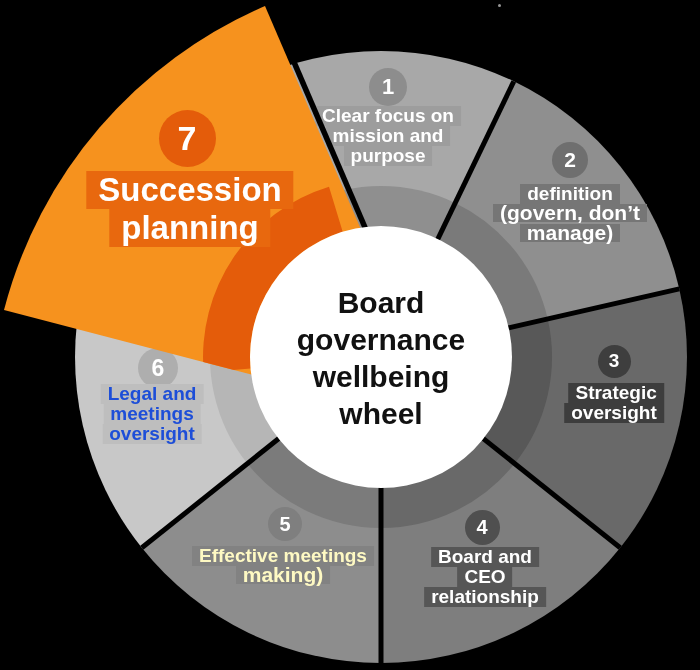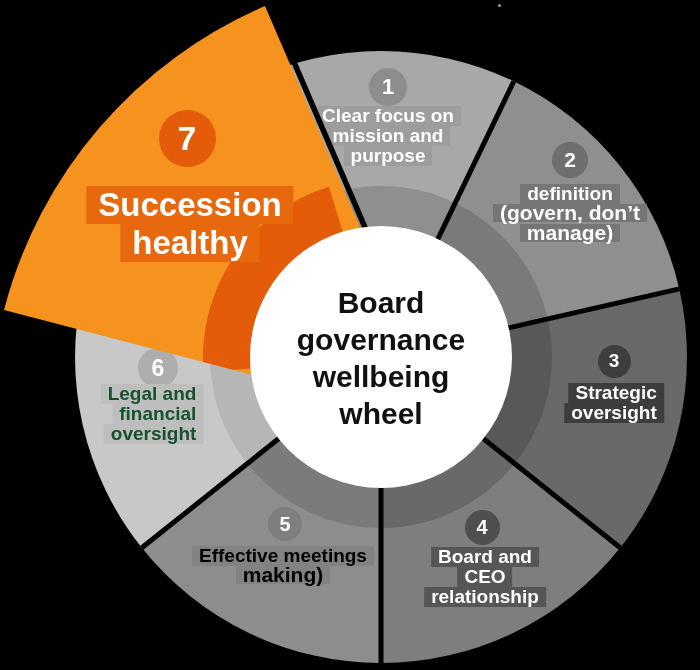--- a/index.html
+++ b/index.html
@@ -85,53 +85,53 @@
       <span>4</span>
     </div>
     <div class="seg-label" style="left: 485px; top: 547px; color: rgb(255, 255, 255);">
       <div class="row"><span class="txt" style="background: rgb(86, 86, 86);">Board and</span></div>
       <div class="row"><span class="txt" style="background: rgb(86, 86, 86);">CEO</span></div>
       <div class="row"><span class="txt" style="background: rgb(86, 86, 86);">relationship</span></div>
     </div>
     <div class="badge" style="left: 268px; top: 507px; width: 34px; height: 34px; background: rgb(127, 127, 127); font-size: 20px; color: rgb(255, 255, 255);">
       <span>5</span>
     </div>
-    <div class="seg-label" style="left: 283px; top: 546px; color: #000000;">
+    <div class="seg-label" style="left: 283px; top: 546px; color: #fef9c3;">
       <div class="row"><span class="txt" style="background: rgb(130, 130, 130);">Effective meetings</span></div>
       <div class="row"><span class="txt small" style="background: rgb(130, 130, 130);">making)</span></div>
     </div>
     <div class="badge" style="left: 138px; top: 348px; width: 40px; height: 40px; background: rgb(174, 174, 174); font-size: 23px; color: rgb(255, 255, 255);">
       <span>6</span>
     </div>
-    <div class="seg-label" style="left: 152px; top: 384px; color: #14532d; text-align: right;">
+    <div class="seg-label" style="left: 152px; top: 384px; color: #1d4ed8;">
       <div class="row"><span class="txt" style="background: rgb(190, 190, 190);">Legal and</span></div>
-      <div class="row"><span class="txt" style="background: rgb(190, 190, 190);">financial</span></div>
+      <div class="row"><span class="txt" style="background: rgb(190, 190, 190);">meetings</span></div>
       <div class="row"><span class="txt" style="background: rgb(190, 190, 190);">oversight</span></div>
     </div>
   </div>
 
 <svg class="layer" id="highlight-svg" width="700" height="670" viewBox="0 0 700 670">
     <defs>
       <clipPath id="hl-clip">
         <path d="M 445.0,425.0 L 265.0,6.0 A 456 456 0 0 0 4.0,310.0 Z"></path>
       </clipPath>
     </defs>
     <path d="M 445.0,425.0 L 265.0,6.0 A 456 456 0 0 0 4.0,310.0 Z" fill="#f6921e"></path>
     <line x1="449.1" y1="423.2" x2="269.1" y2="4.2" stroke="#000000" stroke-width="5.5"></line>
     <path d="M 203.7,372.5 A 178 178 0 0 1 329.0,186.8 L 342.7,231.7 A 131 131 0 0 0 250.5,368.4 Z" fill="#e45c0a" clip-path="url(#hl-clip)"></path>
     <circle cx="381" cy="357" r="131" fill="#ffffff"></circle>
   </svg>
 
 <div class="layer" id="top-labels">
     <div class="badge" style="left: 158.5px; top: 109.5px; width: 57px; height: 57px; background: rgb(228, 92, 10); font-size: 34px; color: rgb(255, 255, 255);">
       <span>7</span>
     </div>
-    <div class="seg-label hl" style="left: 190px; top: 186px; color: rgb(255, 255, 255);">
+    <div class="seg-label hl" style="left: 190px; top: 171px; color: rgb(255, 255, 255);">
       <div class="row"><span class="txt" style="background: rgb(232, 104, 14);">Succession</span></div>
-      <div class="row"><span class="txt" style="background: rgb(232, 104, 14);">healthy</span></div>
+      <div class="row"><span class="txt" style="background: rgb(232, 104, 14);">planning</span></div>
     </div>
     <div class="center-title" style="left: 381px; top: 358px; color: rgb(17, 17, 17);">
       <div>Board</div>
       <div>governance</div>
       <div>wellbeing</div>
       <div>wheel</div>
     </div>
     <div class="artifact-dot" style="left: 498px; top: 4px; width: 3px; height: 3px; background: rgb(151, 151, 151);"></div>
   </div>
 

